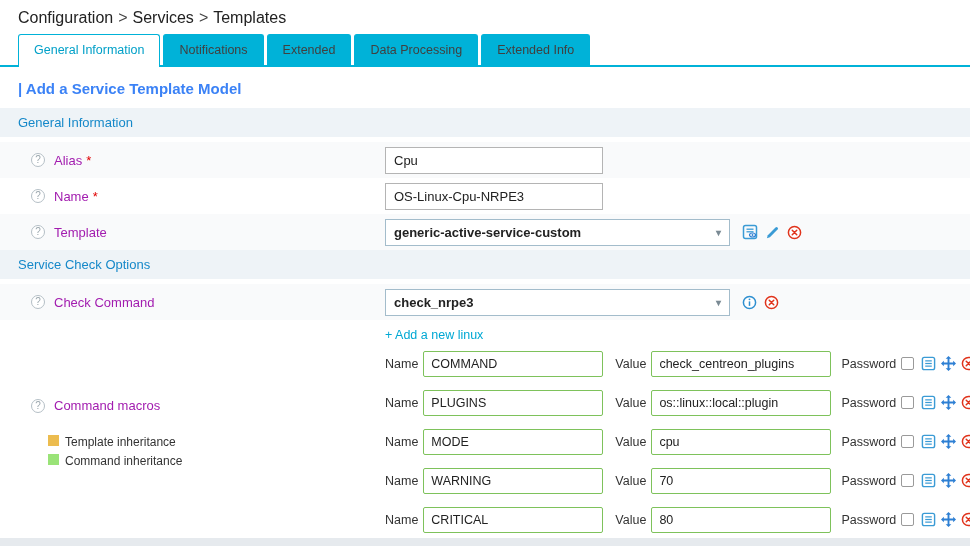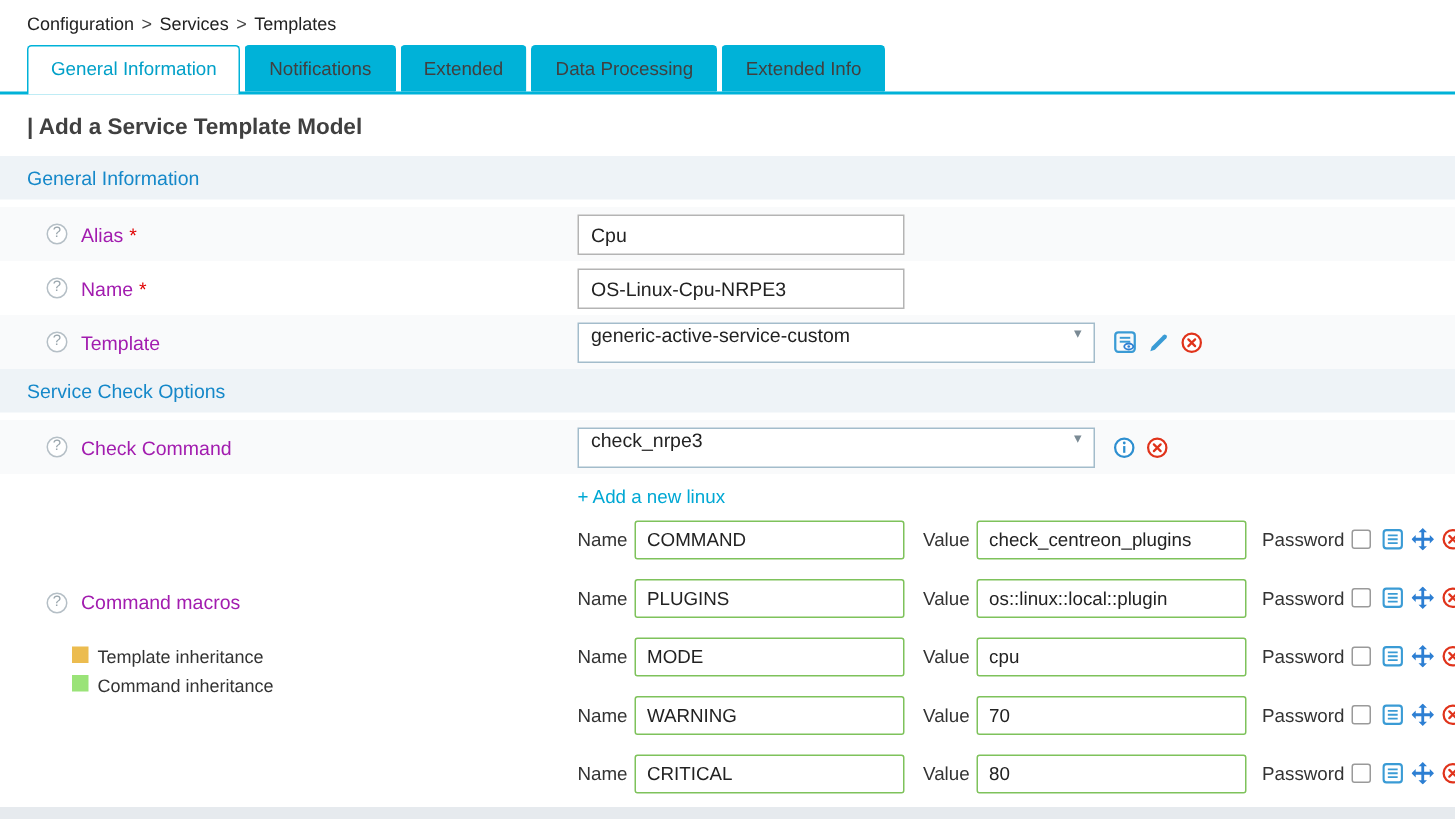--- a/index.html
+++ b/index.html
@@ -3,54 +3,54 @@
 <meta charset="utf-8">
 <style>
   * { box-sizing: border-box; margin: 0; padding: 0; }
   html,body { width: 970px; height: 546px; }
   body {
     font-family: "Liberation Sans", sans-serif;
     background: #fff; color: #333;
     overflow: hidden; position: relative;
   }
   
-  .breadcrumb { padding: 9px 18px 7px; font-size: 12px; color: #222; }
+  .breadcrumb { padding: 9px 18px 7px; font-size: 16px; color: #222; }
   .breadcrumb .crumb { color: #222; cursor: pointer; }
   .breadcrumb .sep { margin: 0 5px; color: #444; }
   
   .tabbar { display: flex; align-items: flex-end; padding-left: 18px; border-bottom: 2px solid #00b2d8; }
   .tab {
     background: #00b2d8; color: #404040; font-size: 12.5px;
     padding: 8px 15px; margin-right: 3px; cursor: pointer;
     border: 1px solid #00b2d8; border-bottom: none;
     border-radius: 3px 3px 0 0; white-space: nowrap;
   }
   .tab.active { background: #fff; color: #00a0c8; margin-bottom: -2px; padding-bottom: 10px; }
   
-  .page-title { color: #404040; font-size: 15px; font-weight: bold; padding: 13px 18px 11px; }
+  .page-title { color: #3b82f6; font-size: 15px; font-weight: bold; padding: 13px 18px 11px; }
   .section-header { background: #eef3f7; color: #1588c9; font-size: 13px; padding: 7px 18px; margin-bottom: 5px; }
   
   .form-row { display: flex; align-items: center; min-height: 36px; padding: 0 18px; }
   .form-row.alt { background: #f9fafb; }
   .label-col { flex: 0 0 367px; display: flex; align-items: center; padding-left: 13px; }
   .help-icon {
     width: 14px; height: 14px; border-radius: 50%; flex: none;
     border: 1px solid #b5bfc6; color: #9aa6ad; background: #fff;
     font-size: 10px; line-height: 12px; text-align: center;
     margin-right: 9px; cursor: pointer;
   }
   .field-label { font-size: 13px; color: #a21caf; }
   .req { color: #e00000; margin-left: 4px; font-size: 13px; }
   .text-input {
     width: 218px; height: 27px; border: 1px solid #b4b4b4;
     padding: 0 8px; font-size: 13px; font-family: inherit; color: #222; background: #fff;
   }
   .select {
     width: 345px; height: 27px; border: 1px solid #a3bccb; background: #fff;
-    display: flex; padding: 0 8px; font-size: 13px; cursor: pointer;
+    display: flex; align-items: center; padding: 0 8px; font-size: 13px; cursor: pointer; font-weight: bold;
   }
   .select-value { flex: 1; color: #222; }
   .select-arrow { color: #7a8a94; font-size: 10px; }
   .row-icons { display: flex; align-items: center; margin-left: 12px; gap: 7px; }
   .icon-btn { display: inline-flex; align-items: center; cursor: pointer; }
   
   .macros-row { align-items: flex-start; padding-top: 0; background: #fff; }
   .label-col.macros { flex-direction: column; align-items: flex-start; padding-top: 78px; }
   .label-head { display: flex; align-items: center; }
   .legend { margin-top: 22px; margin-left: 17px; }

